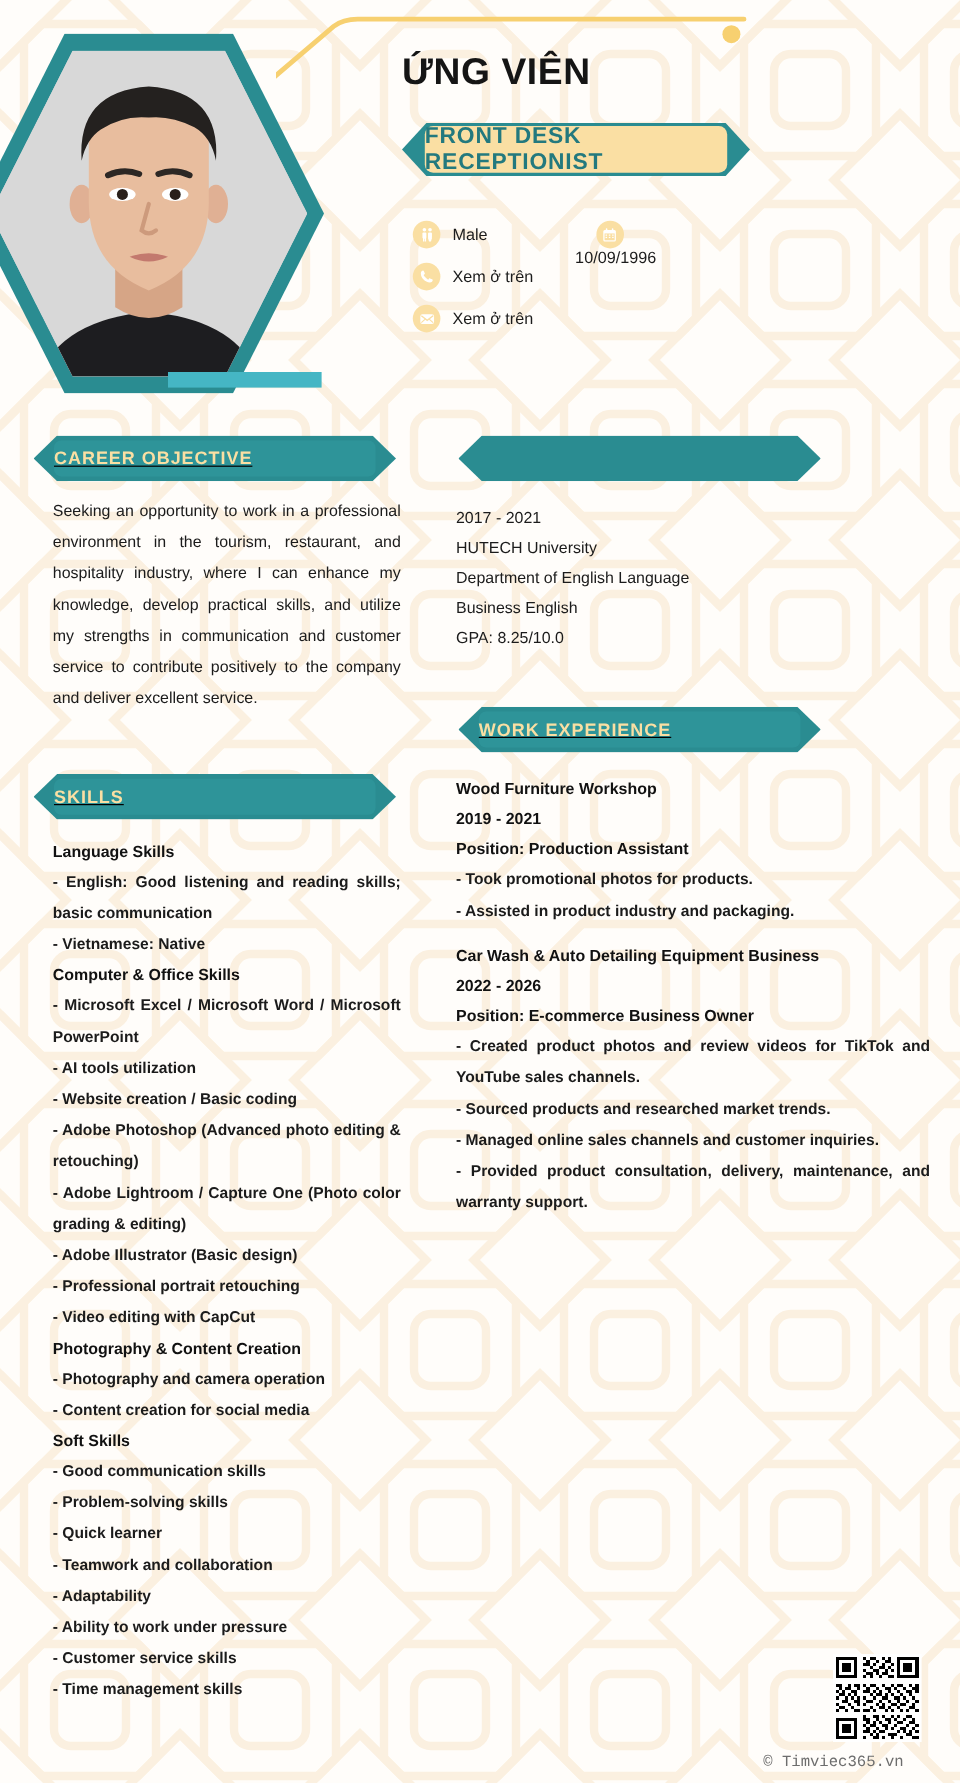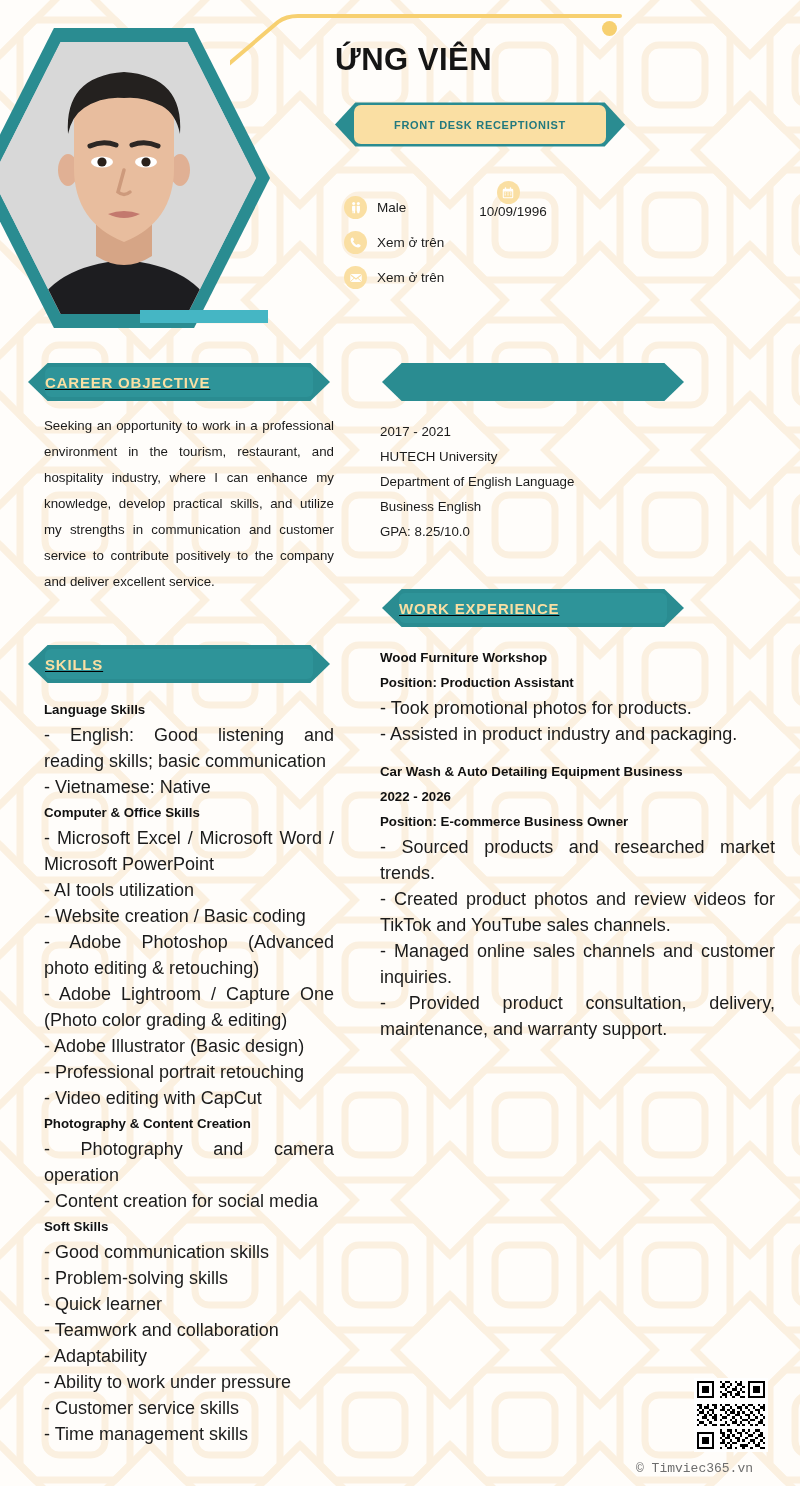--- a/index.html
+++ b/index.html
@@ -116,37 +116,37 @@
     top: 4px;
     right: 19px;
     bottom: 4px;
     background: #fadfa3;
     border-radius: 7px;
     display: flex;
     align-items: center;
     justify-content: center;
   }
   .job-badge-text {
-    font-size: 11px;
+    font-size: 19px;
     font-weight: bold;
     color: #23797e;
     letter-spacing: 0.7px;
   }
 
   
   .contact-block {
     position: absolute;
     left: 344px;
     top: 184px;
     width: 440px;
     z-index: 4;
   }
   .contact-row {
     display: flex;
-    align-items: flex-end;
+    align-items: flex-start;
     height: 35px;
   }
   .contact-item { display: flex; align-items: center; }
   .cicon {
     width: 23px; height: 23px;
     border-radius: 50%;
     background: #fadfa3;
     display: flex; align-items: center; justify-content: center;
     flex: 0 0 auto;
   }
@@ -199,24 +199,25 @@
     color: #1b1b1b;
     line-height: 25px;
   }
   .bold-line {
     font-size: 13.3px;
     color: #111;
     font-weight: bold;
     line-height: 25px;
   }
   .bullet {
-    font-size: 18px;
+    font-size: 13px;
     color: #1b1b1b;
     line-height: 26px;
     text-align: justify;
+    font-weight: bold;
   }
   .job-gap { height: 12px; }
 
   
   .qr {
     position: absolute;
     left: 694px; top: 1378px;
     width: 74px; height: 74px;
     z-index: 4;
   }
@@ -402,31 +403,32 @@
         <div class="line">Department of English Language</div>
         <div class="line">Business English</div>
         <div class="line">GPA: 8.25/10.0</div>
       </div>
   </div>
 
   <div class="col-right" style="top:645px;">
     <div id="work-jobs">
         <div>
           <div class="bold-line">Wood Furniture Workshop</div>
+          <div class="bold-line">2019 - 2021</div>
           <div class="bold-line">Position: Production Assistant</div>
           <div class="bullet">- Took promotional photos for products.</div>
           <div class="bullet">- Assisted in product industry and packaging.</div>
         </div>
         <div class="job-gap"></div>
         <div>
           <div class="bold-line">Car Wash &amp; Auto Detailing Equipment Business</div>
           <div class="bold-line">2022 - 2026</div>
           <div class="bold-line">Position: E-commerce Business Owner</div>
+          <div class="bullet">- Created product photos and review videos for TikTok and YouTube sales channels.</div>
           <div class="bullet">- Sourced products and researched market trends.</div>
-          <div class="bullet">- Created product photos and review videos for TikTok and YouTube sales channels.</div>
           <div class="bullet">- Managed online sales channels and customer inquiries.</div>
           <div class="bullet">- Provided product consultation, delivery, maintenance, and warranty support.</div>
         </div>
       </div>
   </div>
 
   <div class="col-left" style="top:697px;">
     <div id="skills-groups">
         <div>
           <div class="bold-line">Language Skills</div>

